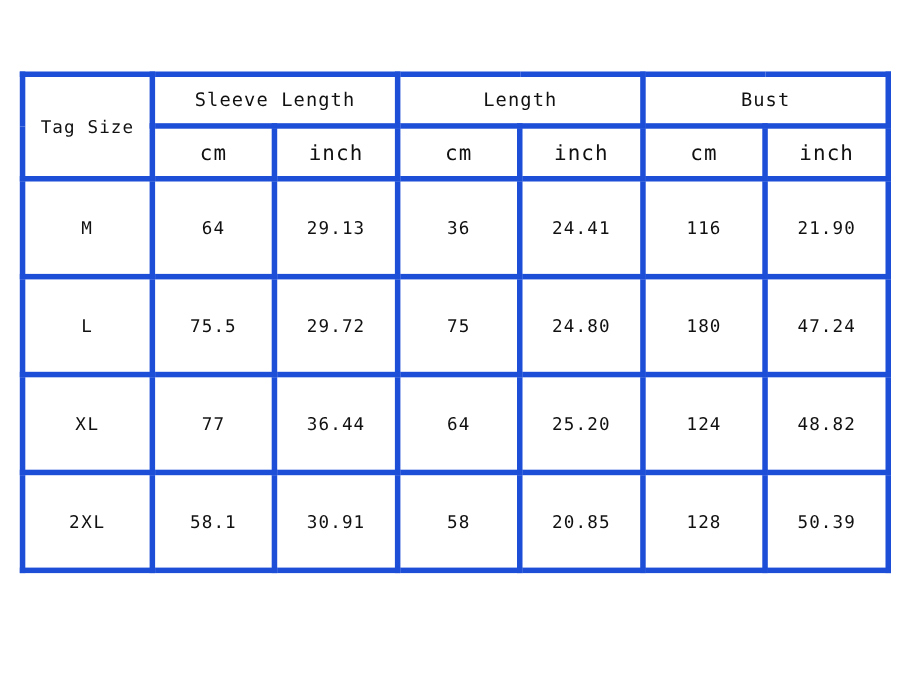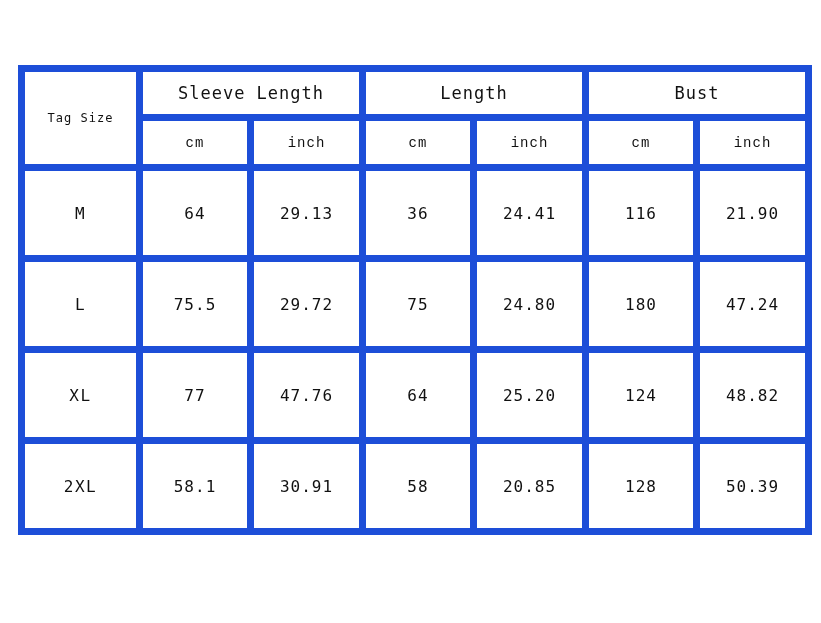--- a/index.html
+++ b/index.html
@@ -27,39 +27,38 @@
     width: 785px;
   }
   table.size-chart {
     border-collapse: collapse;
     width: 785px;
     table-layout: fixed;
     background: #ffffff;
   }
   table.size-chart td,
   table.size-chart th {
-    border: 7px solid #1d4ed8;
+    border: 5px solid #1d4ed8;
     text-align: center;
     vertical-align: middle;
     font-weight: normal;
     color: #111111;
     letter-spacing: 1px;
     padding: 0;
   }
   .hdr-group {
     height: 42px;
     font-size: 17px;
   }
   .hdr-unit {
     height: 43px;
-    font-size: 14px;
-    font-family: Liberation Mono, monospace;
+    font-size: 19px;
   }
   .tag-size-cell {
-    font-size: 12px;
+    font-size: 16px;
     letter-spacing: 1.5px;
   }
   .data-row td {
     height: 84px;
     font-size: 16px;
   }
   .data-row td.size-label {
     font-size: 16px;
     letter-spacing: 1.5px;
   }
@@ -113,21 +112,21 @@
           <td>75.5</td>
           <td>29.72</td>
           <td>75</td>
           <td>24.80</td>
           <td>180</td>
           <td>47.24</td>
         </tr>
         <tr class="data-row">
           <td class="size-label">XL</td>
           <td>77</td>
-          <td>47.76</td>
+          <td>36.44</td>
           <td>64</td>
           <td>25.20</td>
           <td>124</td>
           <td>48.82</td>
         </tr>
         <tr class="data-row">
           <td class="size-label">2XL</td>
           <td>58.1</td>
           <td>30.91</td>
           <td>58</td>

